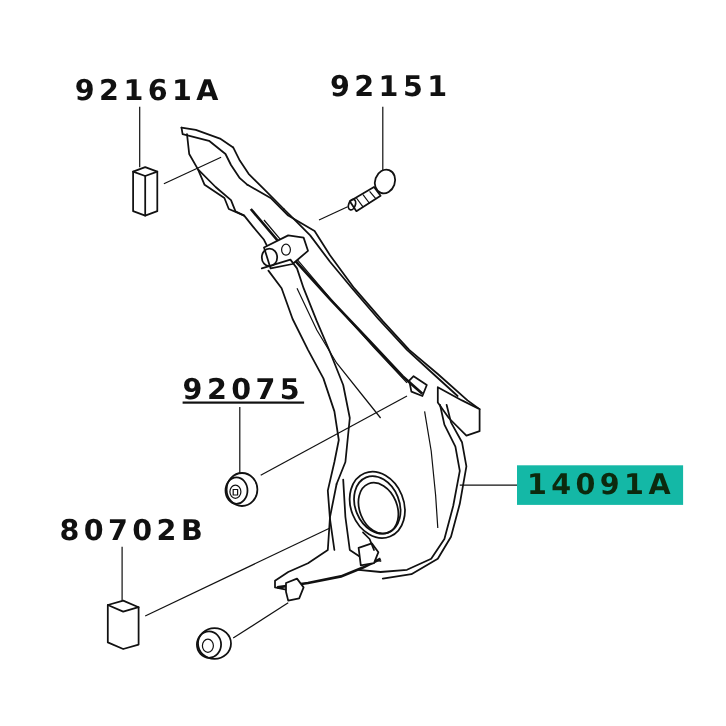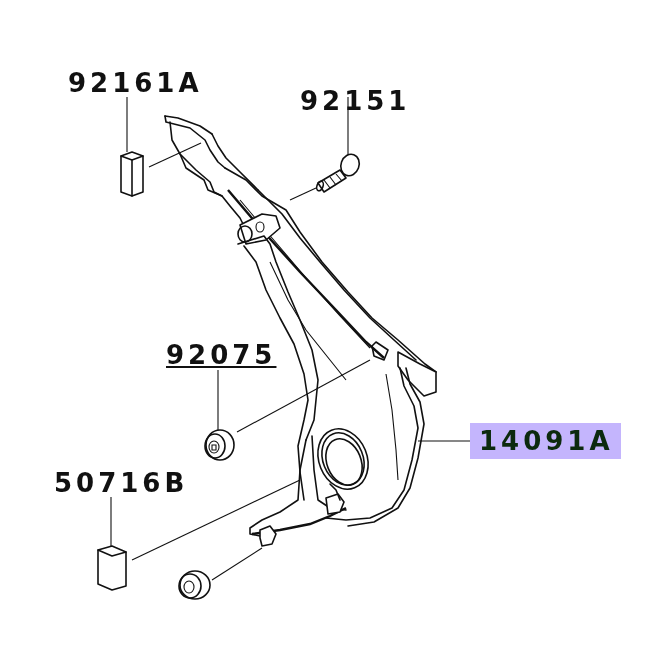--- a/index.html
+++ b/index.html
@@ -4,21 +4,21 @@
   <style>
     html, body { margin: 0; padding: 0; background: #ffffff; }
     body { width: 660px; height: 660px; position: relative; overflow: hidden; font-family: "Liberation Sans", sans-serif; }
     .stage { position: absolute; left: 0; top: 0; width: 660px; height: 550px; }
     svg.drawing { position: absolute; left: 0; top: 0; width: 660px; height: 660px; }
     svg.drawing .ln { fill: none; stroke: #111; stroke-width: 1.6; stroke-linejoin: round; stroke-linecap: round; }
     svg.drawing .thin { fill: none; stroke: #111; stroke-width: 1.1; }
     svg.drawing .thick { fill: none; stroke: #111; stroke-width: 2.4; }
     svg.drawing .fillw { fill: #fff; stroke: #111; stroke-width: 1.6; stroke-linejoin: round; }
     .label { position: absolute; font-family: "DejaVu Sans", sans-serif; font-weight: bold; font-size: 26px; letter-spacing: 4px; color: #111; line-height: 30px; white-space: nowrap; }
-    .label.hl { background: #c4b5fd; color: #0c2a0e; padding: 3px 7px 3px 9px; }
+    .label.hl { background: #14b8a6; color: #0c2a0e; padding: 3px 7px 3px 9px; }
   </style>
 </head>
 <body>
 
 <div class="stage">
 
   <svg class="drawing" viewBox="0 0 660 660">
 
     <g>
 
@@ -100,18 +100,18 @@
       <path class="fillw" d="M98 550 L112 546 L126 552 L126 586 L112 590 L98 584 Z"></path>
       <path class="ln" d="M98 550 L112 556 L126 552"></path>
     </g>
     <path class="thin" d="M111 497 L111 546"></path>
     <path class="thin" d="M132 560 L300 480"></path>
 
     <path class="thin" d="M418 441 L472 441"></path>
   </svg>
 
   <div class="label" style="left:68px; top:68px;">92161A</div>
-  <div class="label" style="left:300px; top:86px;">92151</div>
+  <div class="label" style="left:300px; top:64px;">92151</div>
   <div class="label" style="left:166px; top:340px;text-decoration:underline;">92075</div>
   <div class="label hl" style="left:470px; top:423px;">14091A</div>
-  <div class="label" style="left:54px; top:468px;">50716B</div>
+  <div class="label" style="left:54px; top:468px;">80702B</div>
 
 </div>
 
 </body></html>

